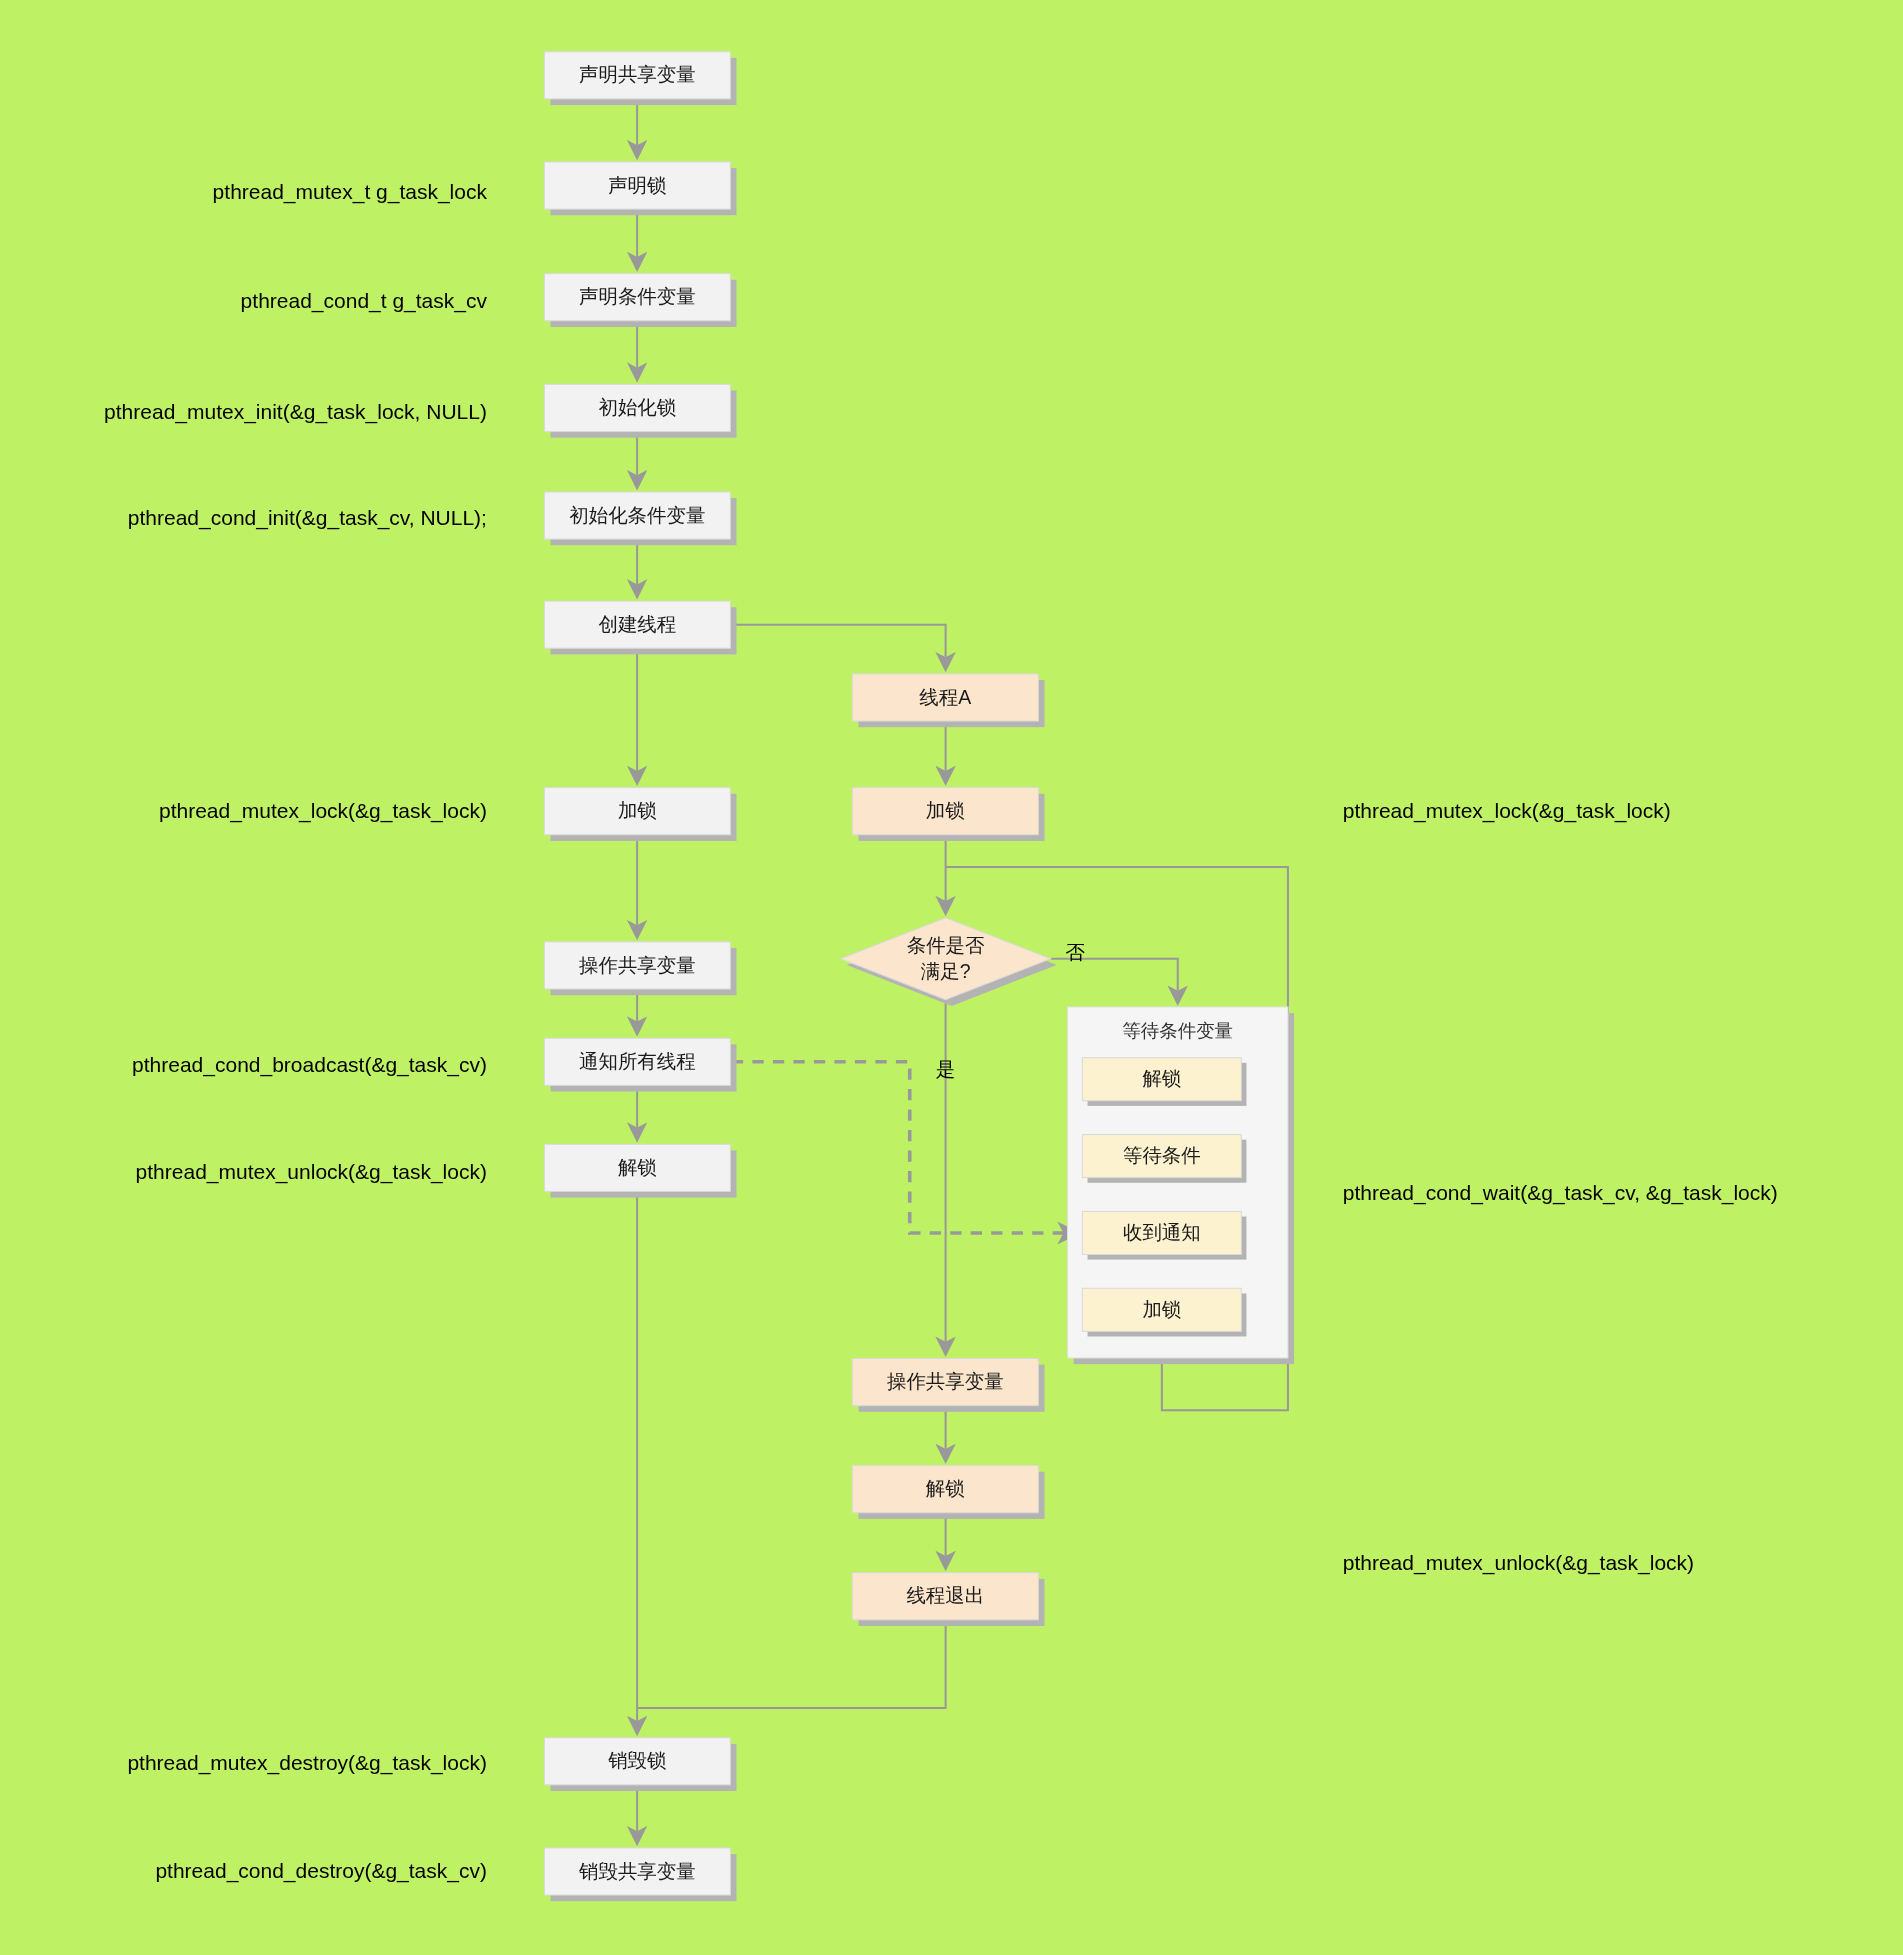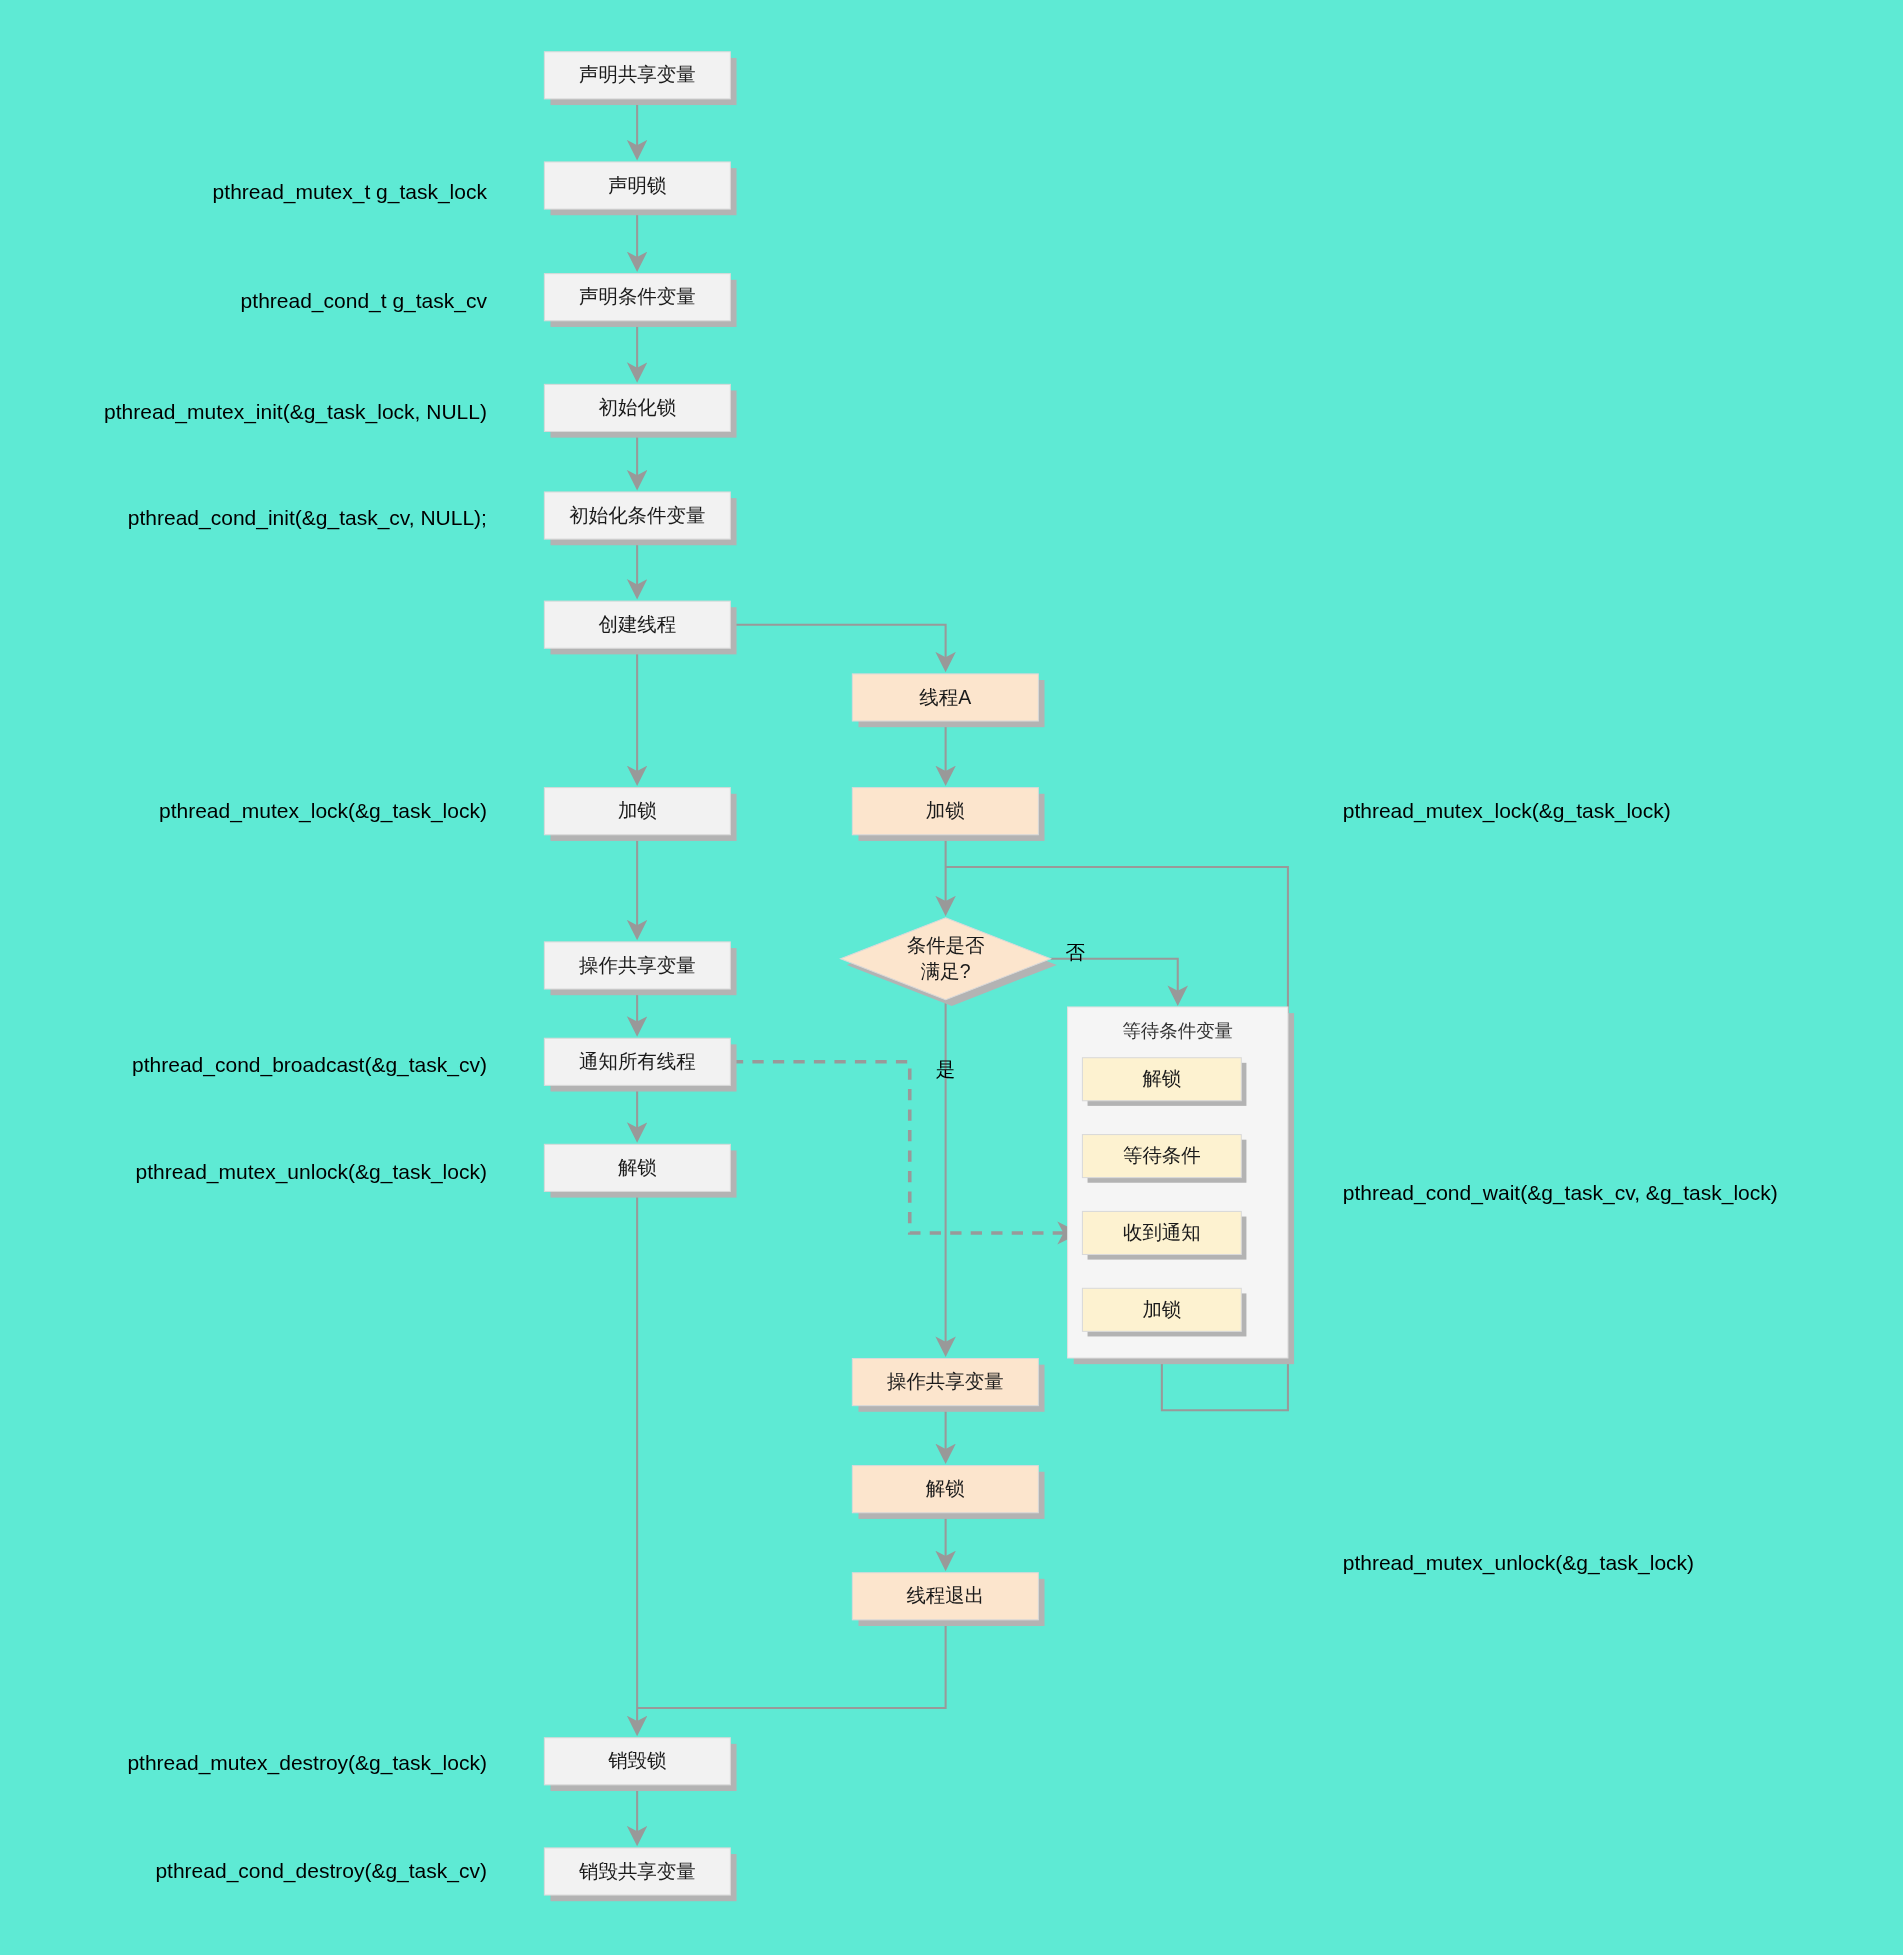--- a/index.html
+++ b/index.html
@@ -7,21 +7,21 @@
     padding: 0;
     background: #ffffff;
   }
   body {
     font-family: "Liberation Sans", "DejaVu Sans", sans-serif;
   }
   #flow-root {
     position: relative;
     width: 1903px;
     height: 1955px;
-    background: #5eead4;
+    background: #bef264;
     overflow: hidden;
   }
   svg.canvas {
     position: absolute;
     left: 0;
     top: 0;
     width: 1903px;
     height: 1955px;
   }
   .node-rect {

